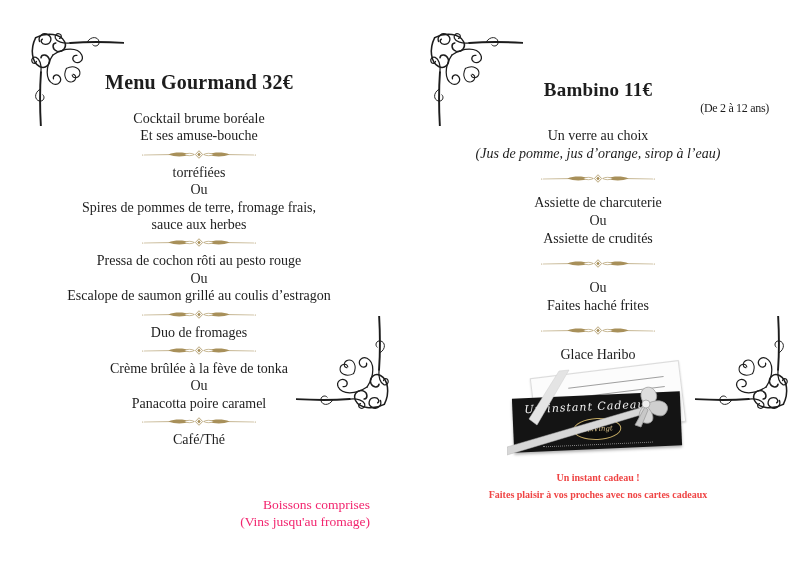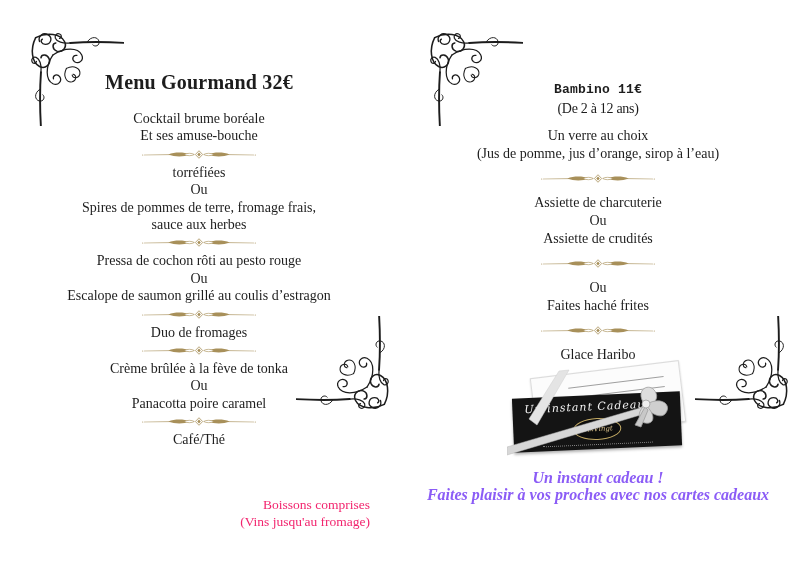--- a/index.html
+++ b/index.html
@@ -15,40 +15,40 @@
   .corner{position:absolute;width:96px;height:96px;}
   .corner.tl{left:28px;top:30px;}
   .corner.br{right:6px;bottom:15px;transform:rotate(180deg);}
 
   
   .content{position:absolute;left:28px;top:0;width:342px;text-align:center;}
   .page-left .content{padding-top:70px;}
   .page-right .content{padding-top:78px;}
 
   .title{font-size:20px;font-weight:bold;letter-spacing:.2px;line-height:24px;margin:0;}
-  .page-right .title{font-size:13px;font-family:Liberation Mono, monospace;}
-  .age-note{font-size:14px;line-height:13px;letter-spacing:-.3px;}
+  .page-right .title{font-size:19px;}
+  .age-note{font-size:12px;line-height:13px;letter-spacing:-.3px;text-align:right;}
 
   .line{font-size:14px;line-height:17.4px;}
   .page-right .line{line-height:18px;}
-  .line-italic{}
+  .line-italic{font-style:italic;}
 
   .gap-after-title-left{height:16px;}
   .gap-after-title-right{height:12px;}
 
   .divider{display:block;width:124px;height:11px;margin:4px auto;}
   .page-right .divider{margin:10px auto;}
 
   .footnote{
     position:absolute;left:28px;top:497px;width:342px;text-align:right;
     color:#f2246e;font-size:13.5px;line-height:16.5px;
   }
   .promo{
-    margin:8px -20px 0;font-size:16px;font-weight:bold;font-style:italic;
-    color:#8b5cf6;line-height:17px;
+    margin:8px -20px 0;font-size:10px;font-weight:bold;
+    color:#ef4444;line-height:17px;
   }
 
   
   .giftcard{position:relative;width:182px;height:92px;margin:5px auto 0;}
   .gc-back{
     position:absolute;left:26px;top:0;width:148px;height:60px;background:#fcfcfc;
     border:1px solid #dcdcdc;box-shadow:0 1px 2px rgba(0,0,0,.18);transform:rotate(-7deg);
   }
   .gc-line{position:absolute;border-top:1px solid #9f9f9f;}
   .gc-line.l1{left:36px;top:13px;width:96px;}

